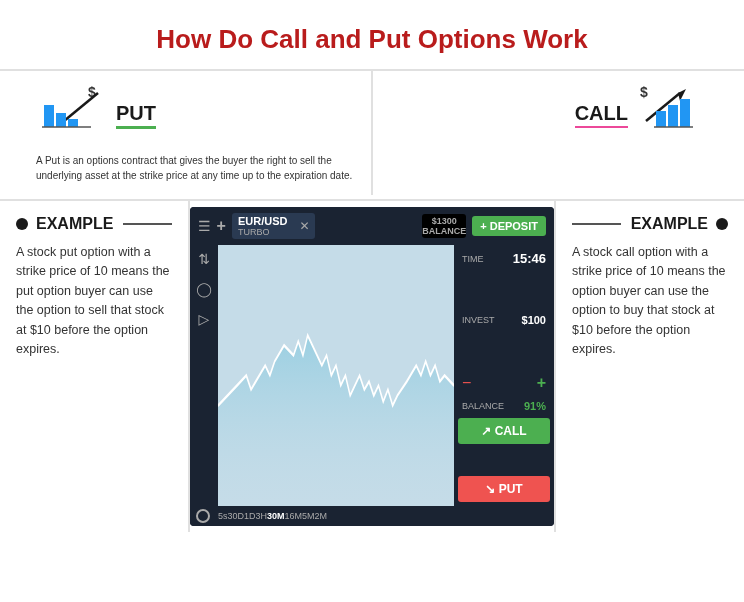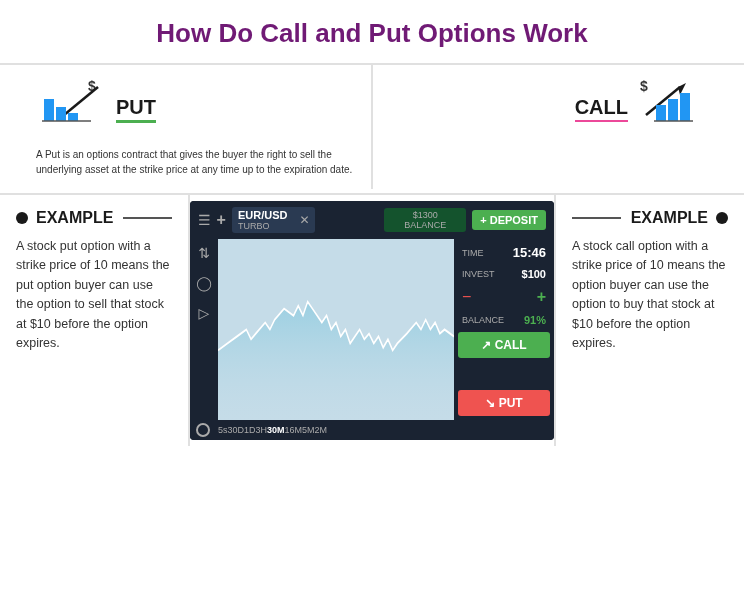--- a/index.html
+++ b/index.html
@@ -8,22 +8,22 @@
       height: 602px;
       background: #fff;
       font-family: Arial, sans-serif;
       overflow: hidden;
     }
 
     .main-title {
       text-align: center;
       font-size: 26px;
       font-weight: bold;
-      padding: 18px 20px 14px;
-      color: #701a75;
+      padding: 24px 20px 14px;
+      color: #b91c1c;
     }
 
     .top-section {
       display: flex;
       flex-direction: row;
       padding: 0 20px;
       gap: 0;
       border-top: 2px solid #e0e0e0;
     }
 
@@ -167,26 +167,26 @@
       color: #aaa;
       font-size: 9px;
     }
 
     .terminal-close {
       color: #aaa;
       font-size: 12px;
     }
 
     .terminal-balance {
-      background: #14532d;
+      background: #000000;
       border-radius: 3px;
-      padding: 2px 20px;
+      padding: 2px 0;
       color: #fff;
       font-size: 12px;
-      font-weight: normal;
+      font-weight: bold;
       margin-left: auto;
     }
 
     .terminal-balance span {
       font-size: 9px;
       color: #aaa;
       display: block;
       text-align: center;
     }
 
@@ -245,20 +245,21 @@
     .ctrl-value {
       color: #fff;
       font-weight: bold;
     }
 
     .invest-row {
       display: flex;
       align-items: center;
       justify-content: space-between;
       padding: 2px 4px;
+      margin-top: 40px;
     }
 
     .invest-btn {
       color: #4CAF50;
       font-size: 16px;
       font-weight: bold;
       cursor: pointer;
     }
 
     .invest-minus {

